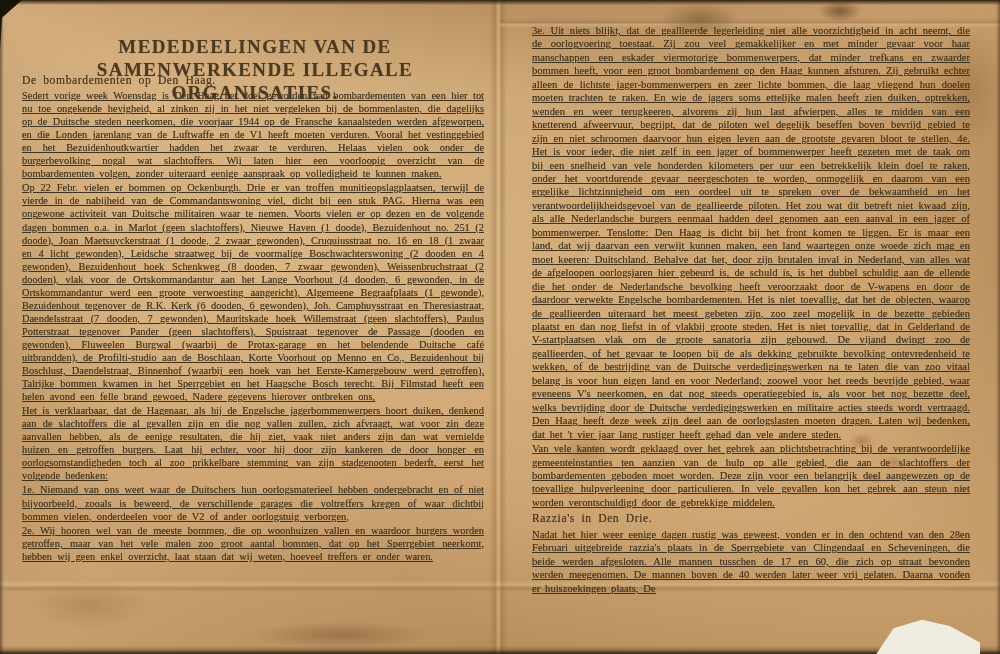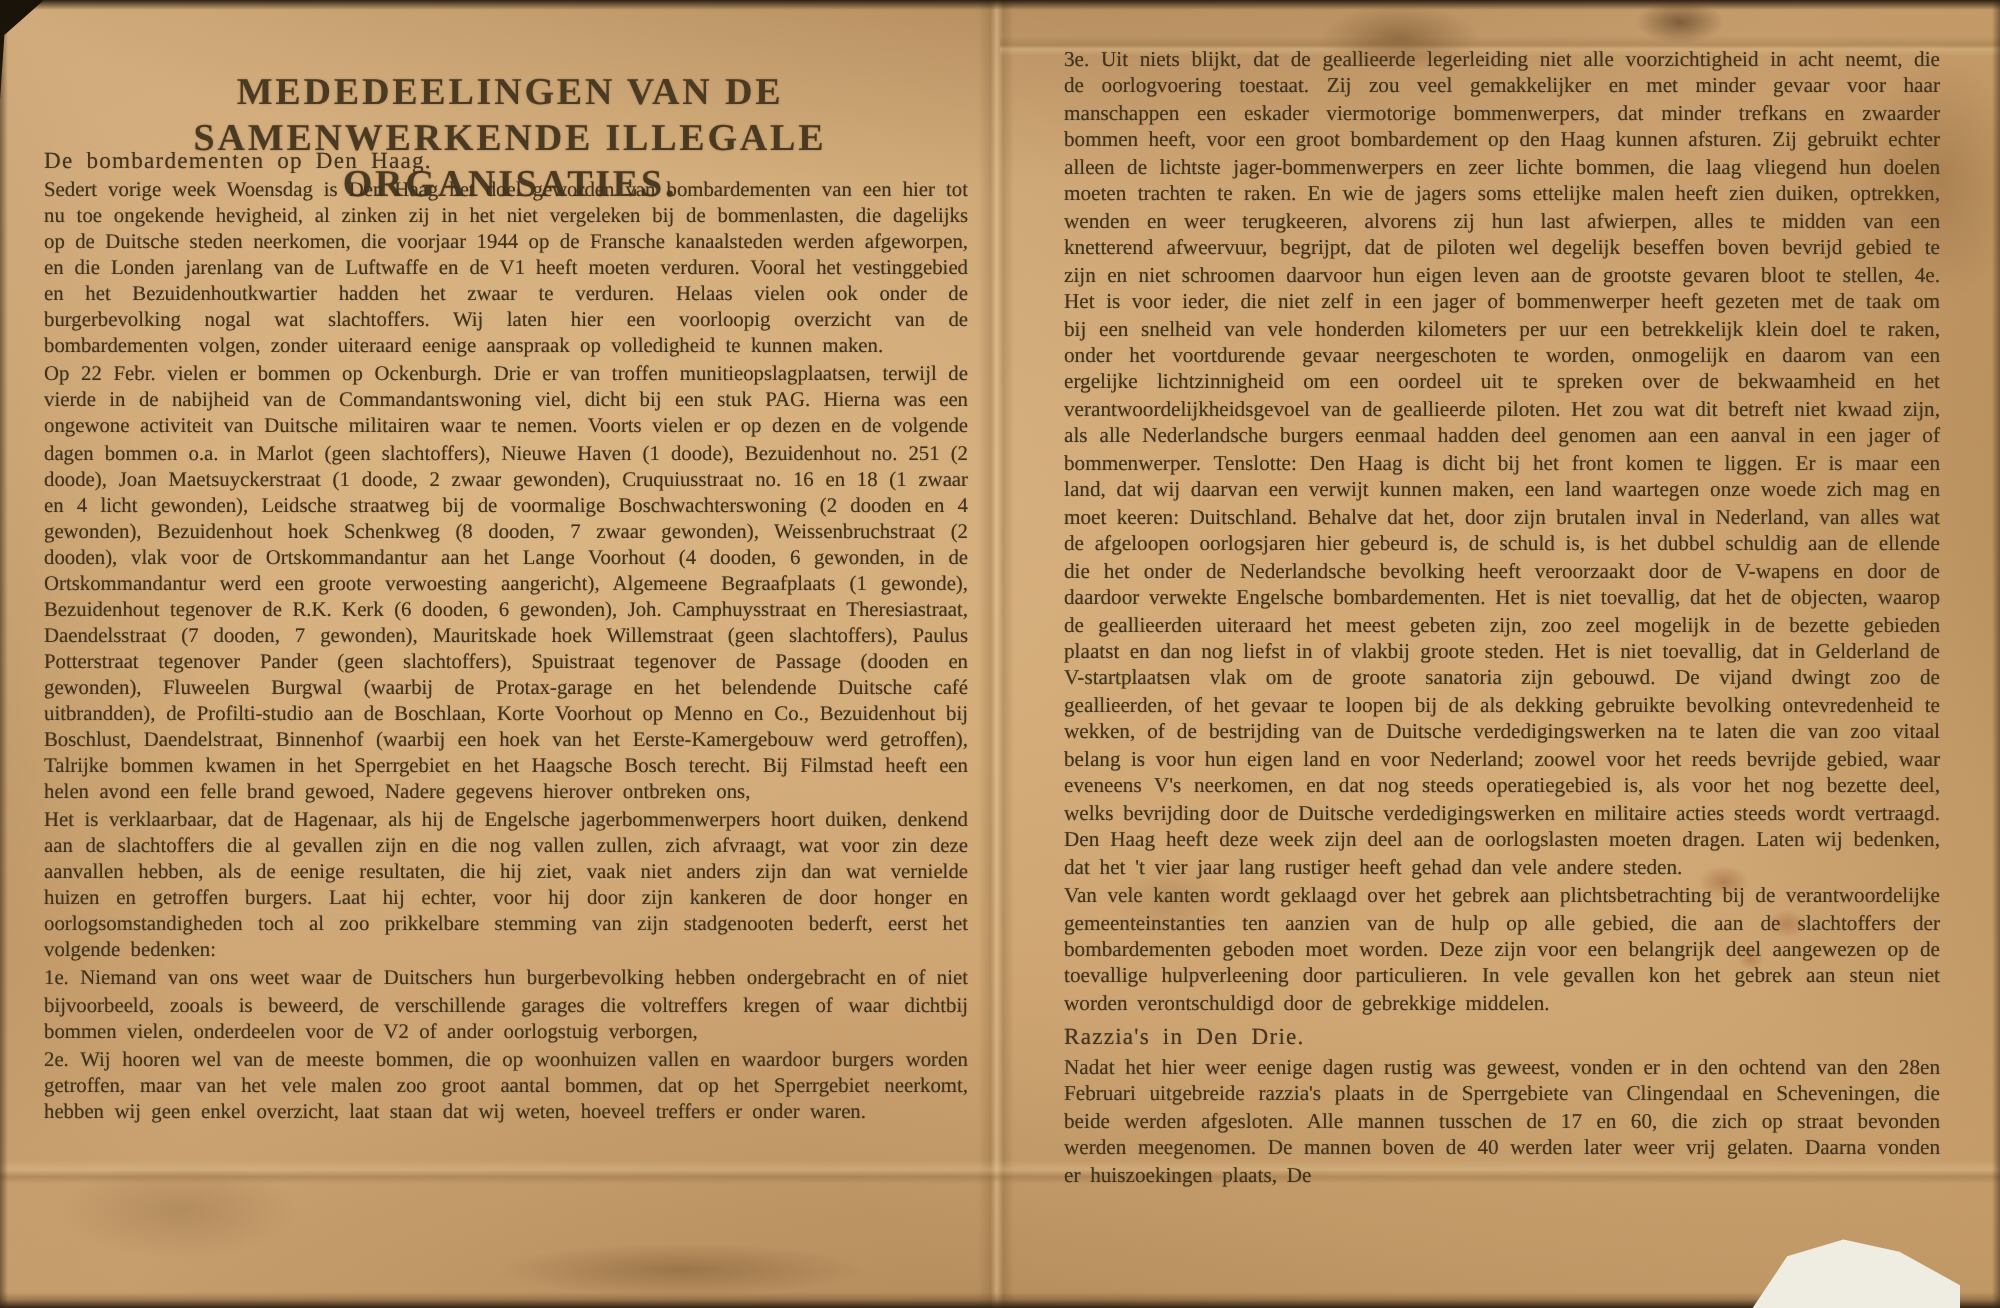--- a/index.html
+++ b/index.html
@@ -70,21 +70,21 @@
     letter-spacing:1.4px;color:#4b3a22;
     text-shadow:0 0 1px rgba(75,58,34,.45);
   }
   .col{position:absolute;color:#40331d;text-align:justify;
     text-shadow:0 0 .5px rgba(64,51,29,.55);}
   .col-left{left:22px;top:74px;width:462px;font-size:10.4px;line-height:13.05px;word-spacing:2.6px;}
   .col-right{left:532px;top:24px;width:438px;font-size:10.6px;line-height:13.45px;word-spacing:2.2px;}
   .sec-heading{font-weight:normal;font-size:11.6px;letter-spacing:.6px;color:#443520;
     margin:0 0 2px 0;text-align:left;word-spacing:3px;}
   .col-right .sec-heading{margin-top:3px;}
-  .para{margin:0 0 1px 0;}
+  .para{margin:0 0 1px 0;text-decoration:underline;}
 </style>
 </head>
 <body>
 
 <div class="paper">
 
   <div class="crease-v"></div>
   <div class="crease-h1"></div>
   <div class="crease-h2"></div>
   <div class="stain s1"></div>
@@ -96,21 +96,21 @@
   <div class="stain s7"></div>
   <div class="stain s8"></div>
 
   <h1 class="doc-title">MEDEDEELINGEN VAN DE SAMENWERKENDE ILLEGALE ORGANISATIES.</h1>
 
   <div class="col col-left">
     <div class="sec-heading">De bombardementen op Den Haag.</div>
     <p class="para">Sedert vorige week Woensdag is Den Haag het doel geworden van bombardementen van een hier tot nu toe ongekende hevigheid, al zinken zij in het niet vergeleken bij de bommenlasten, die dagelijks op de Duitsche steden neerkomen, die voorjaar 1944 op de Fransche kanaalsteden werden afgeworpen, en die Londen jarenlang van de Luftwaffe en de V1 heeft moeten verduren. Vooral het vestinggebied en het Bezuidenhoutkwartier hadden het zwaar te verduren. Helaas vielen ook onder de burgerbevolking nogal wat slachtoffers. Wij laten hier een voorloopig overzicht van de bombardementen volgen, zonder uiteraard eenige aanspraak op volledigheid te kunnen maken.</p>
     <p class="para">Op 22 Febr. vielen er bommen op Ockenburgh. Drie er van troffen munitieopslagplaatsen, terwijl de vierde in de nabijheid van de Commandantswoning viel, dicht bij een stuk PAG. Hierna was een ongewone activiteit van Duitsche militairen waar te nemen. Voorts vielen er op dezen en de volgende dagen bommen o.a. in Marlot (geen slachtoffers), Nieuwe Haven (1 doode), Bezuidenhout no. 251 (2 doode), Joan Maetsuyckerstraat (1 doode, 2 zwaar gewonden), Cruquiusstraat no. 16 en 18 (1 zwaar en 4 licht gewonden), Leidsche straatweg bij de voormalige Boschwachterswoning (2 dooden en 4 gewonden), Bezuidenhout hoek Schenkweg (8 dooden, 7 zwaar gewonden), Weissenbruchstraat (2 dooden), vlak voor de Ortskommandantur aan het Lange Voorhout (4 dooden, 6 gewonden, in de Ortskommandantur werd een groote verwoesting aangericht), Algemeene Begraafplaats (1 gewonde), Bezuidenhout tegenover de R.K. Kerk (6 dooden, 6 gewonden), Joh. Camphuysstraat en Theresiastraat, Daendelsstraat (7 dooden, 7 gewonden), Mauritskade hoek Willemstraat (geen slachtoffers), Paulus Potterstraat tegenover Pander (geen slachtoffers), Spuistraat tegenover de Passage (dooden en gewonden), Fluweelen Burgwal (waarbij de Protax-garage en het belendende Duitsche café uitbrandden), de Profilti-studio aan de Boschlaan, Korte Voorhout op Menno en Co., Bezuidenhout bij Boschlust, Daendelstraat, Binnenhof (waarbij een hoek van het Eerste-Kamergebouw werd getroffen), Talrijke bommen kwamen in het Sperrgebiet en het Haagsche Bosch terecht. Bij Filmstad heeft een helen avond een felle brand gewoed, Nadere gegevens hierover ontbreken ons,</p>
     <p class="para">Het is verklaarbaar, dat de Hagenaar, als hij de Engelsche jagerbommenwerpers hoort duiken, denkend aan de slachtoffers die al gevallen zijn en die nog vallen zullen, zich afvraagt, wat voor zin deze aanvallen hebben, als de eenige resultaten, die hij ziet, vaak niet anders zijn dan wat vernielde huizen en getroffen burgers. Laat hij echter, voor hij door zijn kankeren de door honger en oorlogsomstandigheden toch al zoo prikkelbare stemming van zijn stadgenooten bederft, eerst het volgende bedenken:</p>
-    <p class="para">1e. Niemand van ons weet waar de Duitschers hun burgerbevolking hebben ondergebracht en of niet bijvoorbeeld, zooals is beweerd, de verschillende garages die voltreffers kregen of waar dichtbij bommen vielen, onderdeelen voor de V2 of ander oorlogstuig verborgen,</p>
+    <p class="para">1e. Niemand van ons weet waar de Duitschers hun oorlogsmaterieel hebben ondergebracht en of niet bijvoorbeeld, zooals is beweerd, de verschillende garages die voltreffers kregen of waar dichtbij bommen vielen, onderdeelen voor de V2 of ander oorlogstuig verborgen,</p>
     <p class="para">2e. Wij hooren wel van de meeste bommen, die op woonhuizen vallen en waardoor burgers worden getroffen, maar van het vele malen zoo groot aantal bommen, dat op het Sperrgebiet neerkomt, hebben  wij geen enkel overzicht, laat staan dat wij weten, hoeveel treffers er onder waren.</p>
   </div>
 
   <div class="col col-right">
     <p class="para">3e. Uit niets blijkt, dat de geallieerde legerleiding niet alle voorzichtigheid in acht neemt, die de oorlogvoering toestaat. Zij zou veel gemakkelijker en met minder gevaar voor haar manschappen een eskader viermotorige bommenwerpers, dat minder trefkans en zwaarder bommen heeft, voor een groot bombardement op den Haag kunnen afsturen. Zij gebruikt echter alleen de lichtste jager-bommenwerpers en zeer lichte bommen, die laag vliegend hun doelen moeten trachten te raken. En wie de jagers soms ettelijke malen heeft zien duiken, optrekken, wenden en weer terugkeeren, alvorens zij hun last afwierpen, alles te midden van een knetterend afweervuur, begrijpt, dat de piloten wel degelijk beseffen boven bevrijd gebied te zijn en niet schroomen daarvoor hun eigen leven aan de grootste gevaren bloot te stellen, 4e. Het is voor ieder, die niet zelf in een jager of bommenwerper heeft gezeten met de taak om bij een snelheid van vele honderden kilometers per uur een betrekkelijk klein doel te raken, onder het voortdurende gevaar neergeschoten te worden, onmogelijk en daarom van een ergelijke lichtzinnigheid om een oordeel uit te spreken over de bekwaamheid en het verantwoordelijkheidsgevoel van de geallieerde piloten. Het zou wat dit betreft niet kwaad zijn, als alle Nederlandsche burgers eenmaal hadden deel genomen aan een aanval in een jager of bommenwerper. Tenslotte: Den Haag is dicht bij het front komen te liggen. Er is maar een land, dat wij daarvan een verwijt kunnen maken, een land waartegen onze woede zich mag en moet keeren: Duitschland. Behalve dat het, door zijn brutalen inval in Nederland, van alles wat de afgeloopen oorlogsjaren hier gebeurd is, de schuld is, is het dubbel schuldig aan de ellende die het onder de Nederlandsche bevolking heeft veroorzaakt door de V-wapens en door de daardoor verwekte Engelsche bombardementen. Het is niet toevallig, dat het de objecten, waarop de geallieerden uiteraard het meest gebeten zijn, zoo zeel mogelijk in de bezette gebieden plaatst en dan nog liefst in of vlakbij groote steden. Het is niet toevallig, dat in Gelderland de V-startplaatsen vlak om de groote sanatoria zijn gebouwd. De vijand dwingt zoo de geallieerden, of het gevaar te loopen bij de als dekking gebruikte bevolking ontevredenheid te wekken, of de bestrijding van de Duitsche verdedigingswerken na te laten die van zoo vitaal belang is voor hun eigen land en voor Nederland; zoowel voor het reeds bevrijde gebied, waar eveneens V's neerkomen, en dat nog steeds operatiegebied is, als voor het nog bezette deel, welks bevrijding door de Duitsche verdedigingswerken en militaire acties steeds wordt vertraagd. Den Haag heeft deze week zijn deel aan de oorlogslasten moeten dragen. Laten wij bedenken, dat het 't vier jaar lang rustiger heeft gehad dan vele andere steden.</p>
     <p class="para">Van vele kanten wordt geklaagd over het gebrek aan plichtsbetrachting bij de verantwoordelijke gemeenteinstanties ten aanzien van de hulp op alle gebied, die aan de slachtoffers der bombardementen geboden moet worden. Deze zijn voor een belangrijk deel aangewezen op de toevallige hulpverleening door particulieren. In vele gevallen kon het gebrek aan steun niet worden verontschuldigd door de gebrekkige middelen.</p>
     <div class="sec-heading">Razzia's in Den Drie.</div>
     <p class="para">Nadat het hier weer eenige dagen rustig was geweest, vonden er in den ochtend van den 28en Februari uitgebreide razzia's plaats in de Sperrgebiete van Clingendaal en Scheveningen, die beide werden afgesloten. Alle mannen tusschen de 17 en 60, die zich op straat bevonden werden meegenomen. De mannen boven de 40 werden later weer vrij gelaten. Daarna vonden er huiszoekingen plaats, De</p>
   </div>
 

